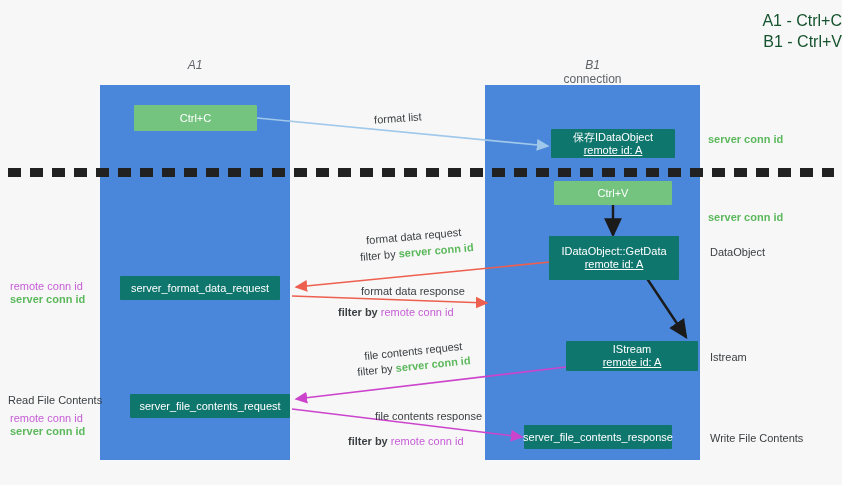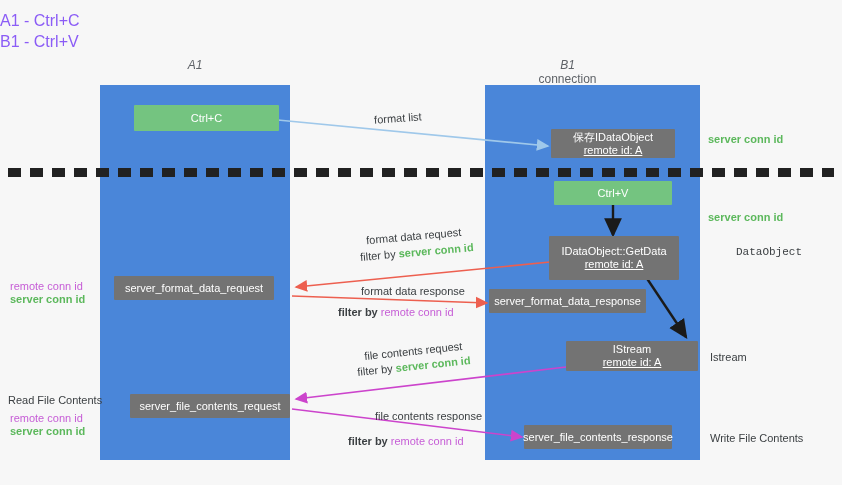--- a/index.html
+++ b/index.html
@@ -10,21 +10,21 @@
     font-family: "Liberation Sans", sans-serif;
     position: relative;
     overflow: hidden;
     color: #3c4043;
   }
   #stage { position:absolute; inset:0; }
 
   
   .title {
     position:absolute; left:0; top:10px; width:842px;
-    text-align:left; font-size:16px; line-height:21px; color:#8b5cf6;
+    text-align:right; font-size:16px; line-height:21px; color:#14532d;
     white-space:pre;
   }
 
   
   .lane-head { position:absolute; text-align:center; font-size:12px; line-height:14px; color:#5f6368; }
   .lane-head .nm { display:block;font-style:italic; }
   .lane-head .sub { display:block; }
 
   
   .lane { position:absolute; background:#4a86d9; }
@@ -32,21 +32,21 @@
   #lane-b { left:485px; top:85px; width:215px; height:375px; }
 
   
   .box {
     position:absolute; display:flex; align-items:center; justify-content:center;
     flex-direction:column;
     color:#ffffff; font-size:11px; line-height:13px; text-align:center;
     border-radius:1px;
   }
   .box.green { background:#74c480; }
-  .box.orange { background:#737373; }
+  .box.orange { background:#0f766e; }
   .box .l2 { display:block;text-decoration:underline; }
 
   
   .lbl { position:absolute; font-size:11px; line-height:14px; color:#3c4043; white-space:nowrap; }
   .green-t { color:#5cb85c; font-weight:bold; }
   .purple-t { color:#c65dd6; font-weight:normal; }
   .lbl.strong { font-weight:bold; }
 
   .side-lbl { position:absolute; font-size:11px; line-height:14px; white-space:nowrap; }
 
@@ -63,21 +63,21 @@
 <body>
 
 <div id="stage">
 
   <div class="title">A1 - Ctrl+C
 B1 - Ctrl+V</div>
 
   <div class="lane-head" style="left:100px; top:58px; width:190px;">
     <span class="nm">A1</span>
   </div>
-  <div class="lane-head" style="left:460px; top:58px; width:215px;">
+  <div class="lane-head" style="left:485px; top:58px; width:215px;">
     <span class="nm">B1</span>
     <span class="sub">connection</span>
   </div>
 
   <div class="lane" id="lane-a"></div>
   <div class="lane" id="lane-b"></div>
 
   <svg id="arrows" viewBox="0 0 842 485">
     <defs>
       <marker id="mk-blue" markerWidth="9" markerHeight="9" refX="7" refY="4.5" orient="auto">
@@ -104,45 +104,42 @@
 
     <line x1="640" y1="268" x2="686" y2="337" stroke="#1a1a1a" stroke-width="2.4" marker-end="url(#mk-dark)"></line>
 
     <line x1="566" y1="367" x2="296" y2="399" stroke="#cc44cc" stroke-width="1.6" marker-end="url(#mk-mag)"></line>
 
     <line x1="292" y1="409" x2="522" y2="437" stroke="#cc44cc" stroke-width="1.6" marker-end="url(#mk-mag)"></line>
   </svg>
 
   <div id="dashline"></div>
 
-  <div class="box green" style="left:134px; top:105px; width:145px; height:26px;">
+  <div class="box green" style="left:134px; top:105px; width:123px; height:26px;">
     <span>Ctrl+C</span>
   </div>
 
   <div class="box orange" style="left:551px; top:129px; width:124px; height:29px;">
     <span>保存IDataObject</span>
     <span class="l2">remote id: A</span>
   </div>
 
   <div class="box green" style="left:554px; top:181px; width:118px; height:24px;">
     <span>Ctrl+V</span>
   </div>
 
   <div class="box orange" style="left:549px; top:236px; width:130px; height:44px;">
     <span>IDataObject::GetData</span>
     <span class="l2">remote id: A</span>
   </div>
 
-  <div class="box orange" style="left:114px; top:276px; width:160px; height:24px;">
+  <div class="box orange" style="left:120px; top:276px; width:160px; height:24px;">
     <span>server_format_data_request</span>
   </div>
 
-  <div class="box orange" style="left:489px; top:289px; width:157px; height:24px;">
-    <span>server_format_data_response</span>
-  </div>
 
   <div class="box orange" style="left:566px; top:341px; width:132px; height:30px;">
     <span>IStream</span>
     <span class="l2">remote id: A</span>
   </div>
 
   <div class="box orange" style="left:130px; top:394px; width:160px; height:24px;">
     <span>server_file_contents_request</span>
   </div>
 
@@ -178,17 +175,17 @@
 
   <div class="side-lbl purple-t" style="left:10px; top:279px;">remote conn id</div>
   <div class="side-lbl green-t" style="left:10px; top:292px;">server conn id</div>
 
   <div class="side-lbl" style="left:8px; top:393px;">Read File Contents</div>
   <div class="side-lbl purple-t" style="left:10px; top:411px;">remote conn id</div>
   <div class="side-lbl green-t" style="left:10px; top:424px;">server conn id</div>
 
   <div class="side-lbl green-t" style="left:708px; top:132px;">server conn id</div>
   <div class="side-lbl green-t" style="left:708px; top:210px;">server conn id</div>
-  <div class="side-lbl" style="left:736px; top:245px;font-family:Liberation Mono, monospace;">DataObject</div>
+  <div class="side-lbl" style="left:710px; top:245px;">DataObject</div>
   <div class="side-lbl" style="left:710px; top:350px;">Istream</div>
   <div class="side-lbl" style="left:710px; top:431px;">Write File Contents</div>
 
 </div>
 
 </body></html>

